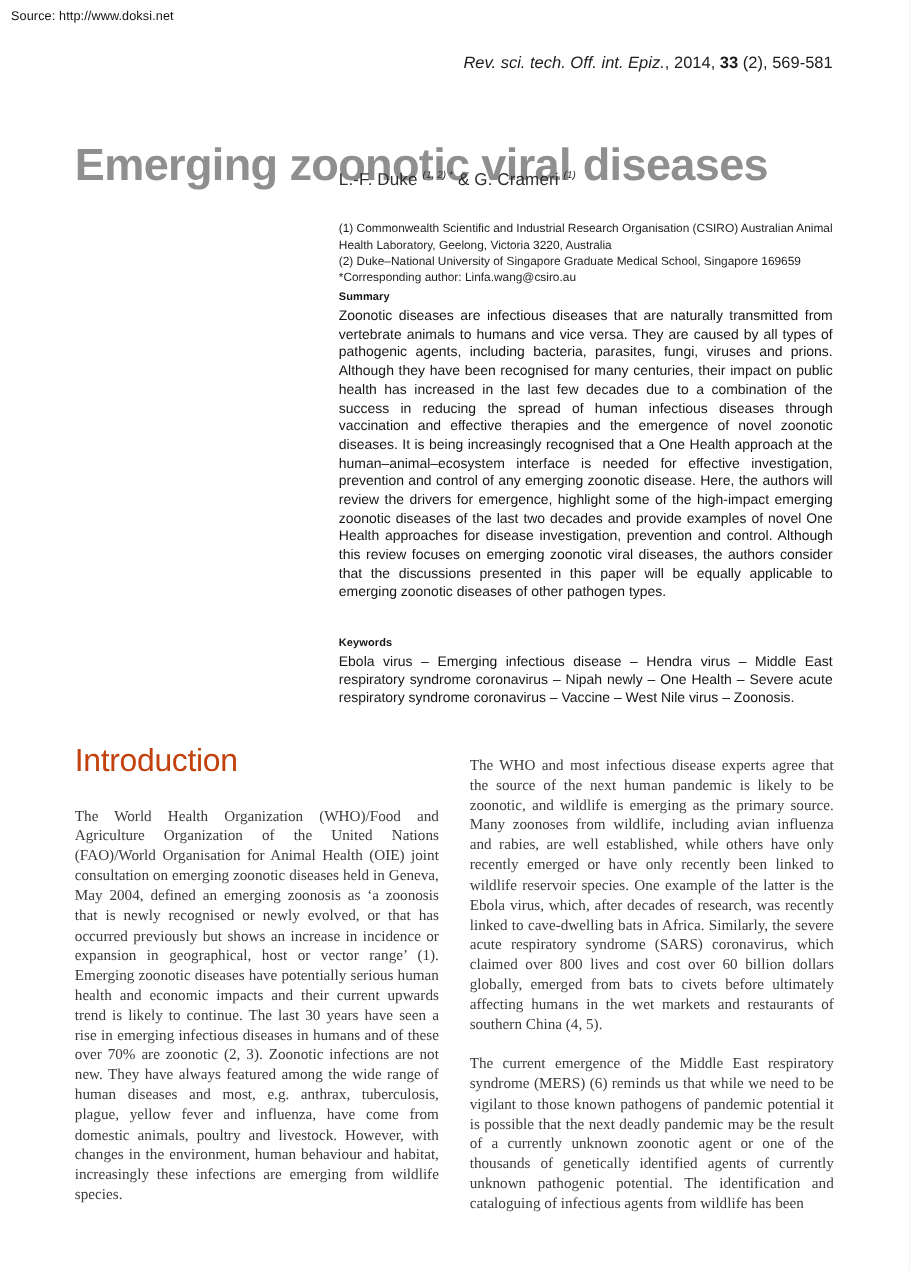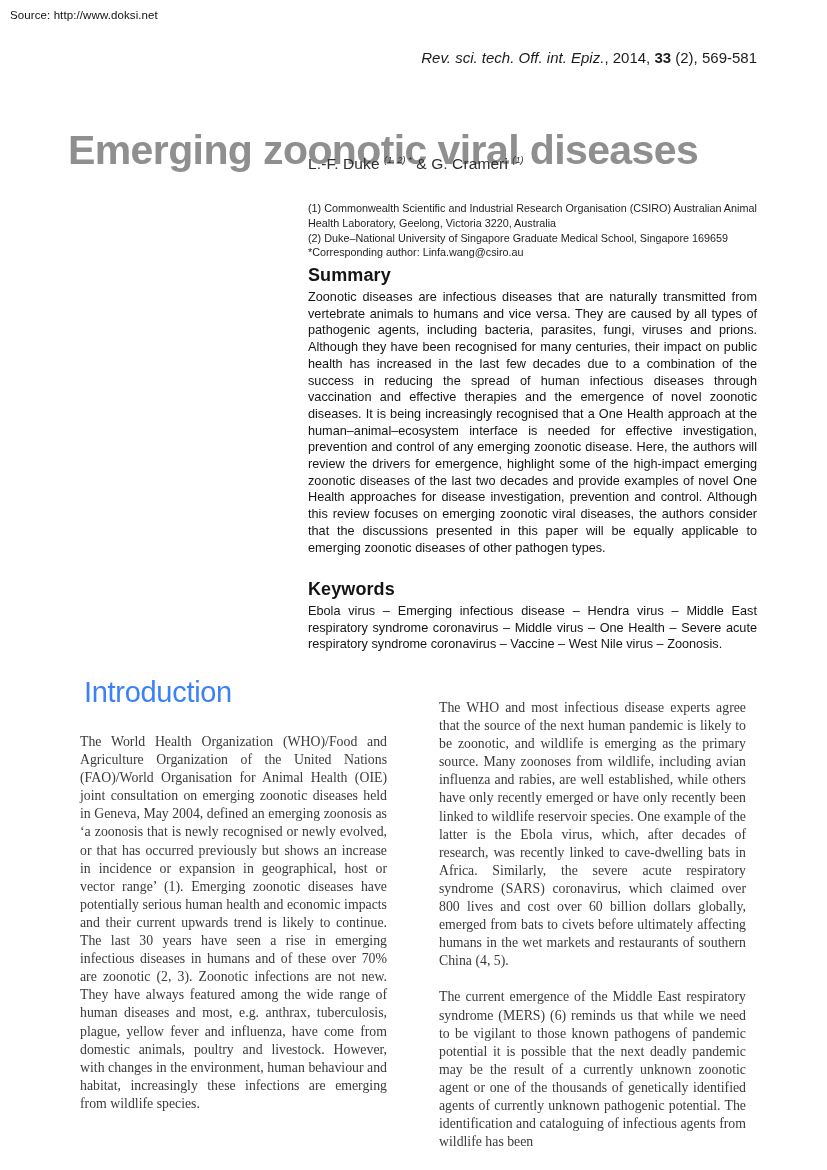--- a/index.html
+++ b/index.html
@@ -64,50 +64,50 @@
     line-height: 14.8px;
     color: #1e1e1e;
   }
   .affiliations p { margin: 0; }
 
   .front-block { position: absolute; left: 308px; width: 449px; color: #141414; }
   .summary-block  { top: 265px; }
   .keywords-block { top: 579px; }
   .block-heading {
     margin: 0 0 3px 0;
-    font-size: 18px;
+    font-size: 10px;
     font-weight: bold;
     letter-spacing: 0.1px;
   }
   .block-body {
     margin: 0;
     font-size: 12.7px;
     line-height: 16.7px;
     text-align: justify;
   }
 
   .intro-section {
     position: absolute;
     top: 676px;
     left: 68px;
     width: 690px;
     display: flex;
     gap: 28px;
   }
   .intro-col { width: 331px; }
   .intro-heading {
-    margin: 0 0 24px 16px;
+    margin: 0 0 24px 0;
     font-family: "Liberation Sans", sans-serif;
     font-size: 29px;
     font-weight: normal;
     letter-spacing: -0.3px;
-    color: #3b82f6;
+    color: #c2410c;
   }
   .serif-body {
-    margin: 12px;
+    margin: 0;
     font-family: "Liberation Serif", serif;
     font-size: 13.8px;
     line-height: 18.1px;
     text-align: justify;
     color: #3a3a3a;
   }
   .serif-body + .serif-body { margin-top: 18px; }
   .right-col { padding-top: 11px; }
 </style>
 </head>
@@ -135,21 +135,21 @@
     <p>*Corresponding author: Linfa.wang@csiro.au</p>
   </div>
 
   <div class="front-block summary-block">
     <h2 class="block-heading">Summary</h2>
     <p class="block-body">Zoonotic diseases are infectious diseases that are naturally transmitted from vertebrate animals to humans and vice versa. They are caused by all types of pathogenic agents, including bacteria, parasites, fungi, viruses and prions. Although they have been recognised for many centuries, their impact on public health has increased in the last few decades due to a combination of the success in reducing the spread of human infectious diseases through vaccination and effective therapies and the emergence of novel zoonotic diseases. It is being increasingly recognised that a One Health approach at the human–animal–ecosystem interface is needed for effective investigation, prevention and control of any emerging zoonotic disease. Here, the authors will review the drivers for emergence, highlight some of the high-impact emerging zoonotic diseases of the last two decades and provide examples of novel One Health approaches for disease investigation, prevention and control. Although this review focuses on emerging zoonotic viral diseases, the authors consider that the discussions presented in this paper will be equally applicable to emerging zoonotic diseases of other pathogen types.</p>
   </div>
 
   <div class="front-block keywords-block">
     <h2 class="block-heading">Keywords</h2>
-    <p class="block-body">Ebola virus – Emerging infectious disease – Hendra virus – Middle East respiratory syndrome coronavirus – Middle virus – One Health – Severe acute respiratory syndrome coronavirus – Vaccine – West Nile virus – Zoonosis.</p>
+    <p class="block-body">Ebola virus – Emerging infectious disease – Hendra virus – Middle East respiratory syndrome coronavirus – Nipah newly – One Health – Severe acute respiratory syndrome coronavirus – Vaccine – West Nile virus – Zoonosis.</p>
   </div>
 
   <div class="intro-section">
     <div class="intro-col left-col">
       <h2 class="intro-heading">Introduction</h2>
       <p class="serif-body">The World Health Organization (WHO)/Food and Agriculture Organization of the United Nations (FAO)/World Organisation for Animal Health (OIE) joint consultation on emerging zoonotic diseases held in Geneva, May 2004, defined an emerging zoonosis as ‘a zoonosis that is newly recognised or newly evolved, or that has occurred previously but shows an increase in incidence or expansion in geographical, host or vector range’ (1). Emerging zoonotic diseases have potentially serious human health and economic impacts and their current upwards trend is likely to continue. The last 30 years have seen a rise in emerging infectious diseases in humans and of these over 70% are zoonotic (2, 3). Zoonotic infections are not new. They have always featured among the wide range of human diseases and most, e.g. anthrax, tuberculosis, plague, yellow fever and influenza, have come from domestic animals, poultry and livestock. However, with changes in the environment, human behaviour and habitat, increasingly these infections are emerging from wildlife species.</p>
     </div>
     <div class="intro-col right-col">
       <p class="serif-body">The WHO and most infectious disease experts agree that the source of the next human pandemic is likely to be zoonotic, and wildlife is emerging as the primary source. Many zoonoses from wildlife, including avian influenza and rabies, are well established, while others have only recently emerged or have only recently been linked to wildlife reservoir species. One example of the latter is the Ebola virus, which, after decades of research, was recently linked to cave-dwelling bats in Africa. Similarly, the severe acute respiratory syndrome (SARS) coronavirus, which claimed over 800 lives and cost over 60 billion dollars globally, emerged from bats to civets before ultimately affecting humans in the wet markets and restaurants of southern China (4, 5).</p>
       <p class="serif-body">The current emergence of the Middle East respiratory syndrome (MERS) (6) reminds us that while we need to be vigilant to those known pathogens of pandemic potential it is possible that the next deadly pandemic may be the result of a currently unknown zoonotic agent or one of the thousands of genetically identified agents of currently unknown pathogenic potential. The identification and cataloguing of infectious agents from wildlife has been</p>

